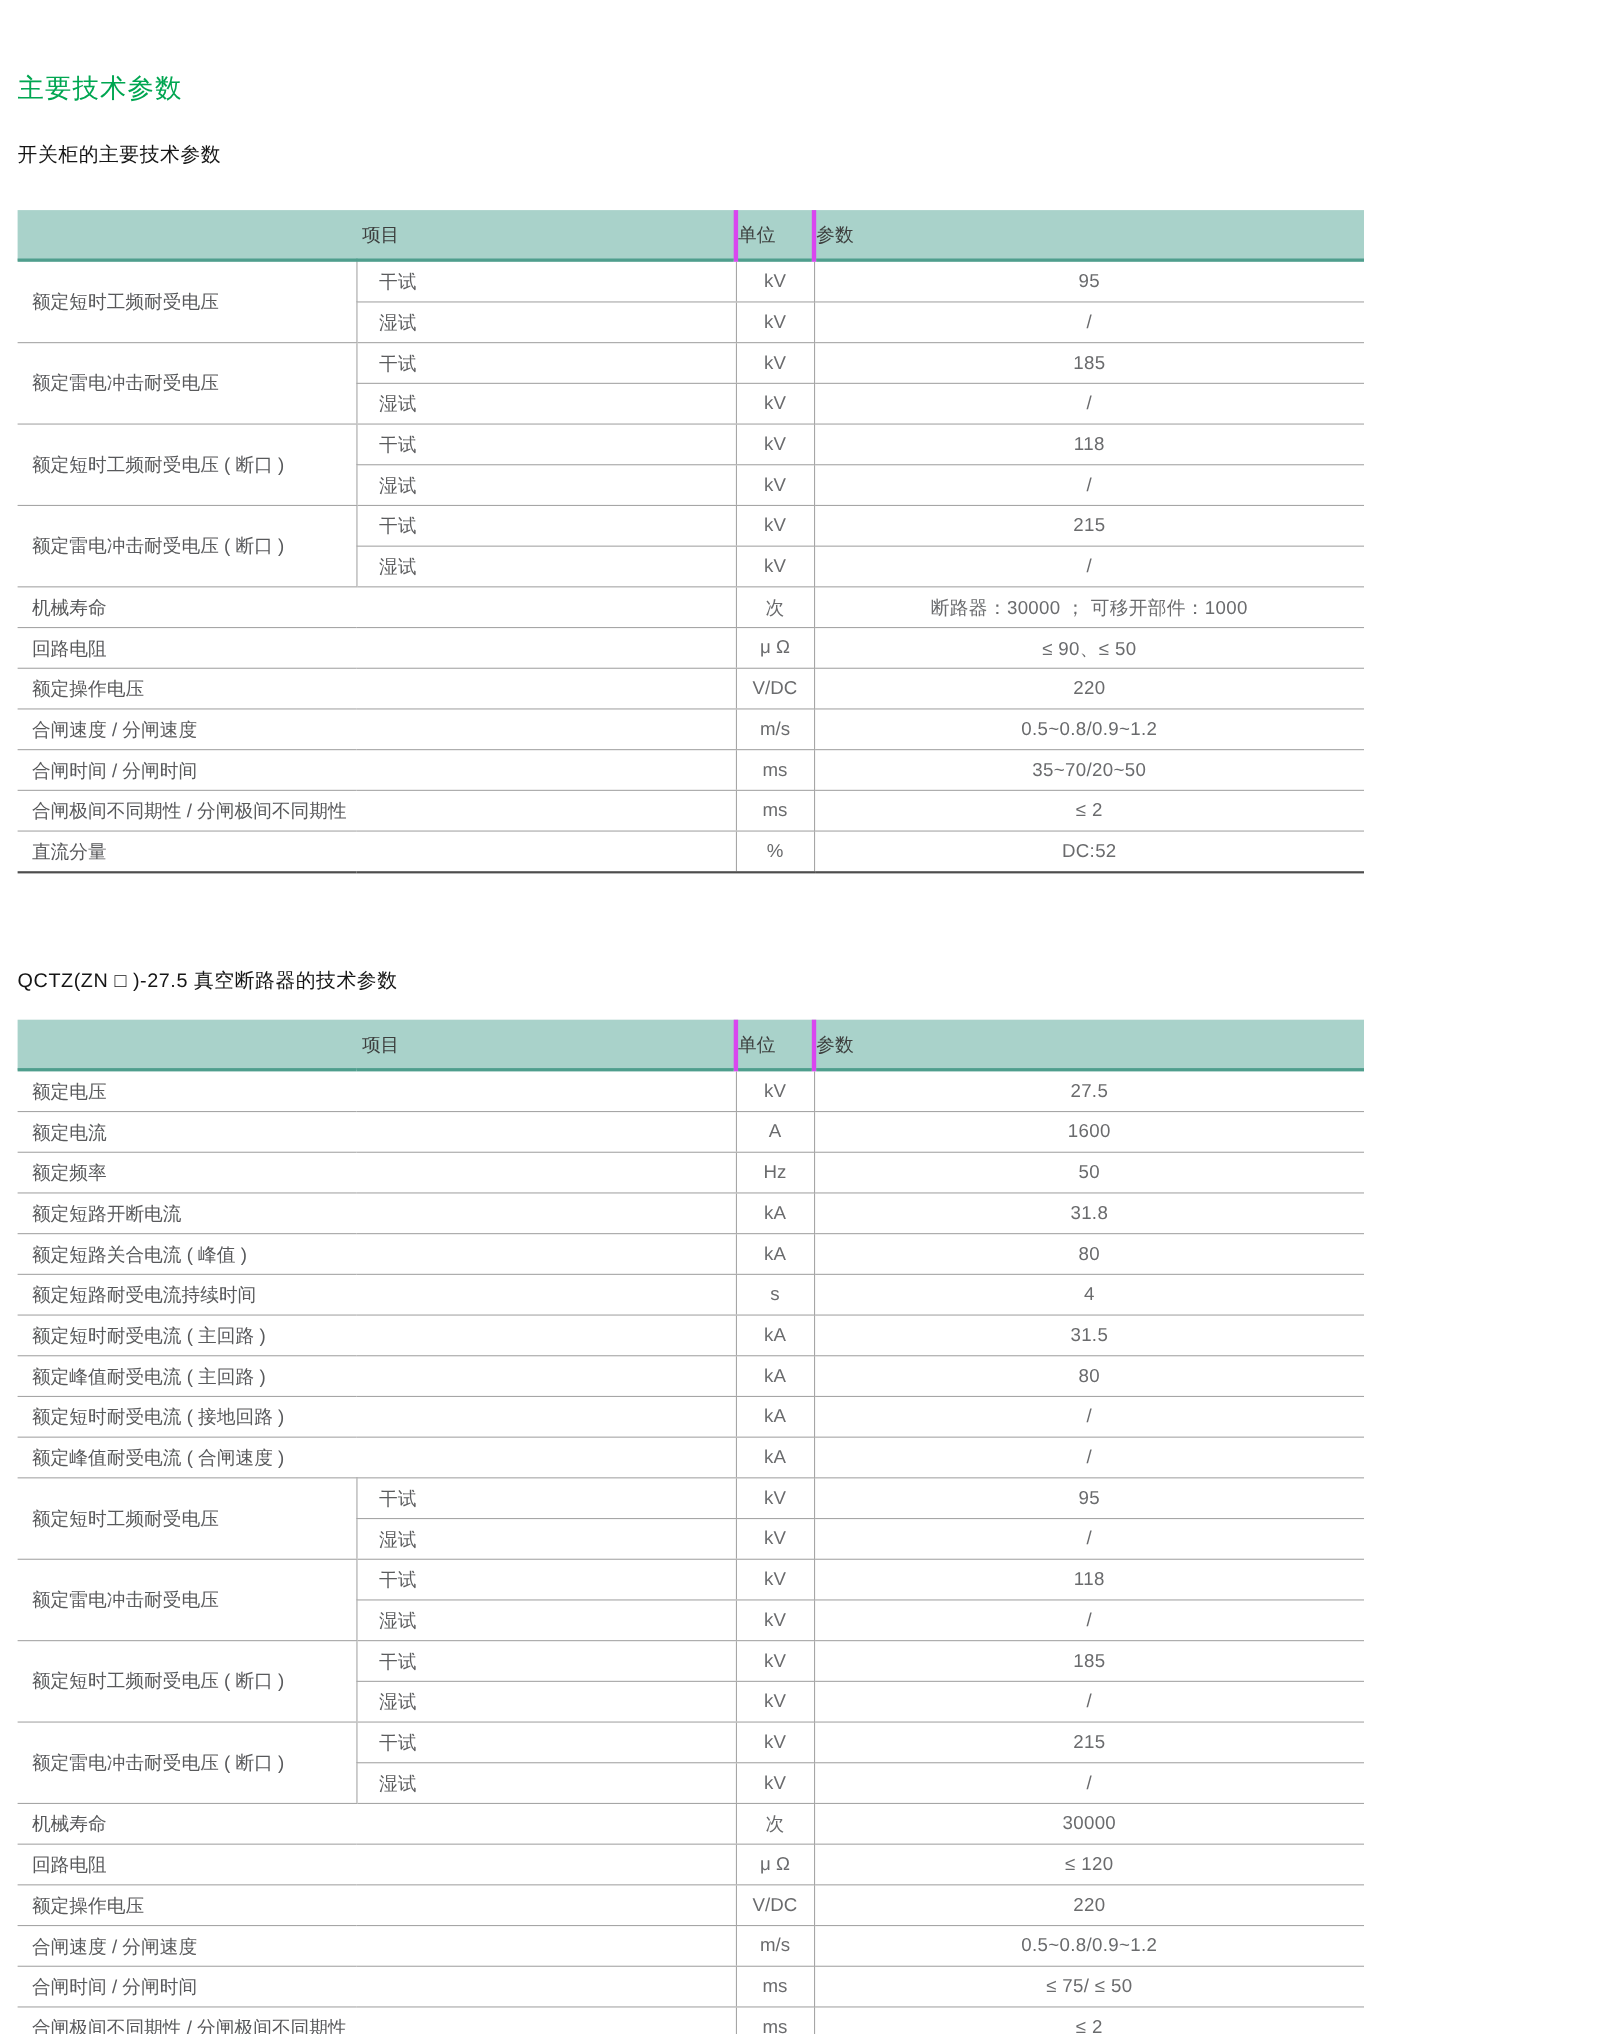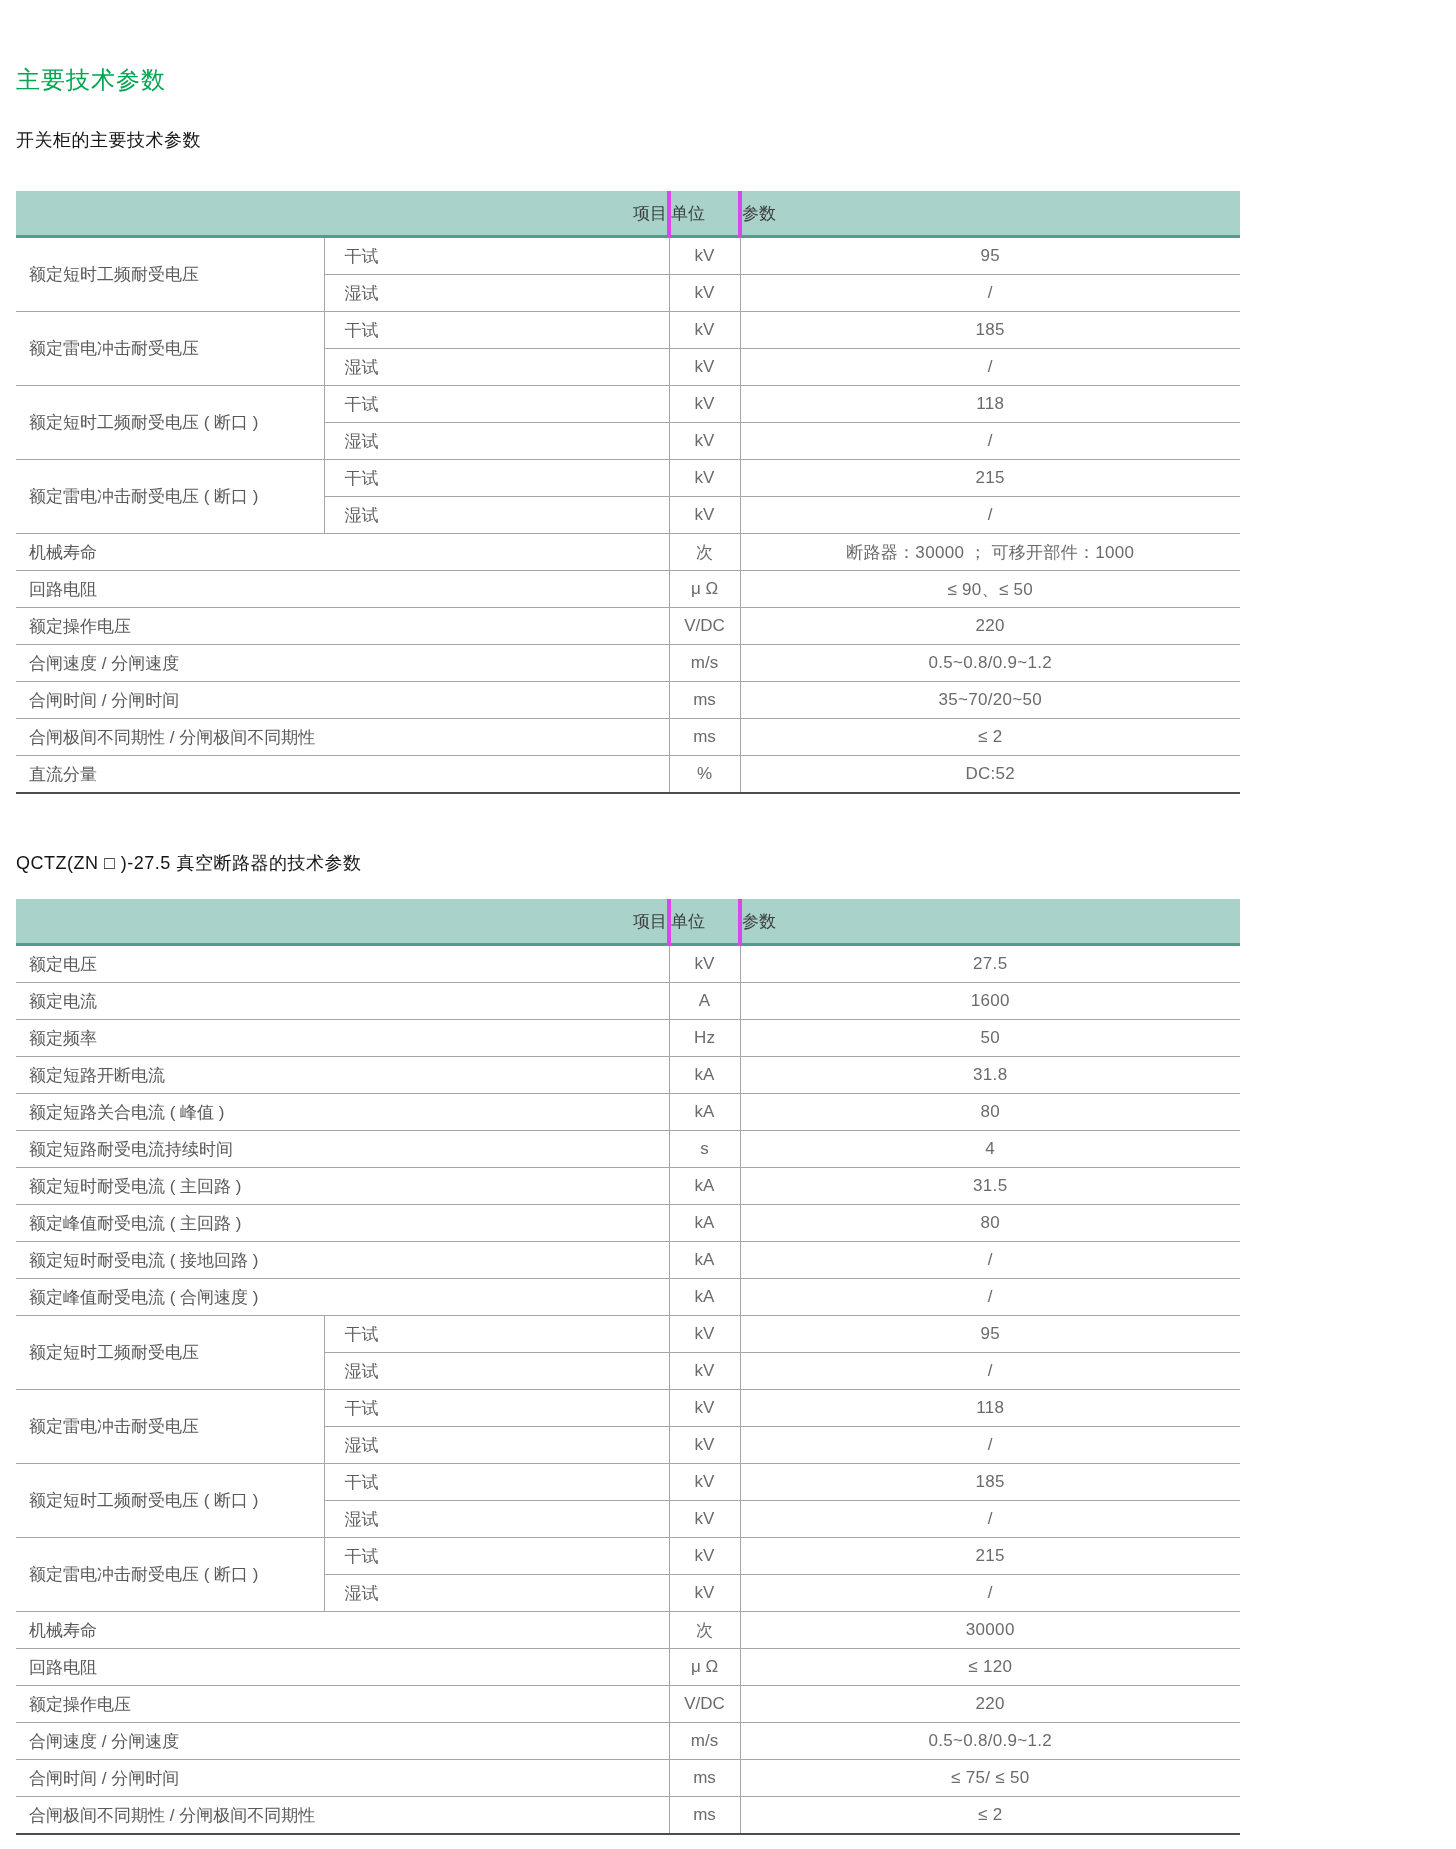--- a/index.html
+++ b/index.html
@@ -10,33 +10,33 @@
   }
   .content{width:1224px;margin-left:16px;}
   .page-title{
     margin:64px 0 0 0;
     font-size:24px;font-weight:normal;color:#00a651;letter-spacing:1px;
   }
   .section-title{
     margin:32px 0 0 0;
     font-size:18px;font-weight:normal;color:#151515;letter-spacing:0.5px;
   }
-  .section-title.second{margin-top:57px;}
+  .section-title.second{margin-top:85px;}
   table.params{
     width:1224px;border-collapse:collapse;table-layout:fixed;
     margin-top:39px;
   }
   table.params.second{margin-top:24px;}
   thead th{
     background:#a9d2ca;height:44px;
     font-weight:normal;font-size:17px;color:#3d3f3e;
     border-bottom:3px solid #4f9e8d;
     padding:0;
   }
-  thead th.h-item{text-align:right;padding-left:9px;}
+  thead th.h-item{text-align:center;padding-left:9px;}
   thead th.h-unit,thead th.h-param{text-align:left;border-left:4px solid #d946ef;}
   tbody td{
     height:36px;padding:0;
     font-size:17px;color:#5b5c5e;
     border-bottom:1px solid #a6a6a6;
     background:#ffffff;
   }
   tbody td.label{text-align:left;padding-left:13px;color:#58595b;}
   tbody td.sub{text-align:left;padding-left:20px;border-left:1px solid #a6a6a6;}
   tbody td.unit{text-align:center;border-left:1px solid #a6a6a6;border-right:1px solid #a6a6a6;color:#6a6b6d;margin-top:34px;}

